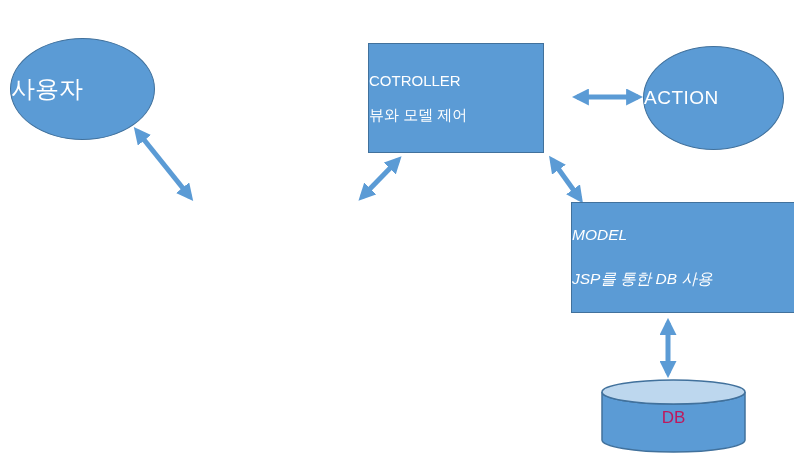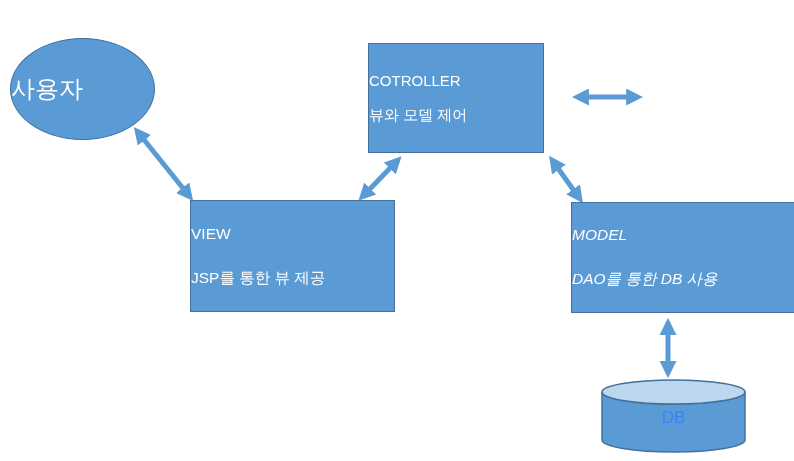--- a/index.html
+++ b/index.html
@@ -39,21 +39,21 @@
   .node-controller .subtitle { margin-top: 14px; }
   .node-action { left: 643px; top: 46px; width: 141px; height: 104px; font-size: 19px; letter-spacing: 0.5px; }
   .node-view { left: 190px; top: 200px; width: 205px; height: 112px; font-size: 15.5px; }
   .node-model { left: 571px; top: 202px; width: 246px; height: 111px; font-size: 15.5px; font-style: italic; }
   .gap-subtitle { margin-top: 23px; }
   .db-label {
     position: absolute;
     left: 602px; top: 398px;
     width: 143px; height: 40px;
     display: flex; align-items: center; justify-content: center;
-    color: #3b82f6; font-size: 17px;
+    color: #be185d; font-size: 17px;
   }
 </style>
 </head>
 <body>
 
 <div class="canvas">
 
   <svg class="arrow-layer" viewBox="0 0 794 461" xmlns="http://www.w3.org/2000/svg">
     <defs>
       <marker id="ah" viewBox="0 0 10 10" refX="7" refY="5" markerWidth="3.4" markerHeight="3.4" orient="auto-start-reverse">
@@ -75,26 +75,25 @@
 
   <div class="shape ellipse node-user">
     <span>사용자</span>
   </div>
 
   <div class="shape node-controller">
     <div class="title">COTROLLER</div>
     <div class="subtitle">뷰와 모델 제어</div>
   </div>
 
+  <div class="shape ellipse node-action">
+    <span>ACTION</span>
+  </div>
 
-  <div class="shape node-view">
-    <div class="title">VIEW</div>
-    <div class="subtitle gap-subtitle">JSP를 통한 뷰 제공</div>
-  </div>
 
   <div class="shape node-model">
     <div class="title">MODEL</div>
-    <div class="subtitle gap-subtitle">DAO를 통한 DB 사용</div>
+    <div class="subtitle gap-subtitle">JSP를 통한 DB 사용</div>
   </div>
 
   <div class="db-label">DB</div>
 
 </div>
 
 </body></html>

